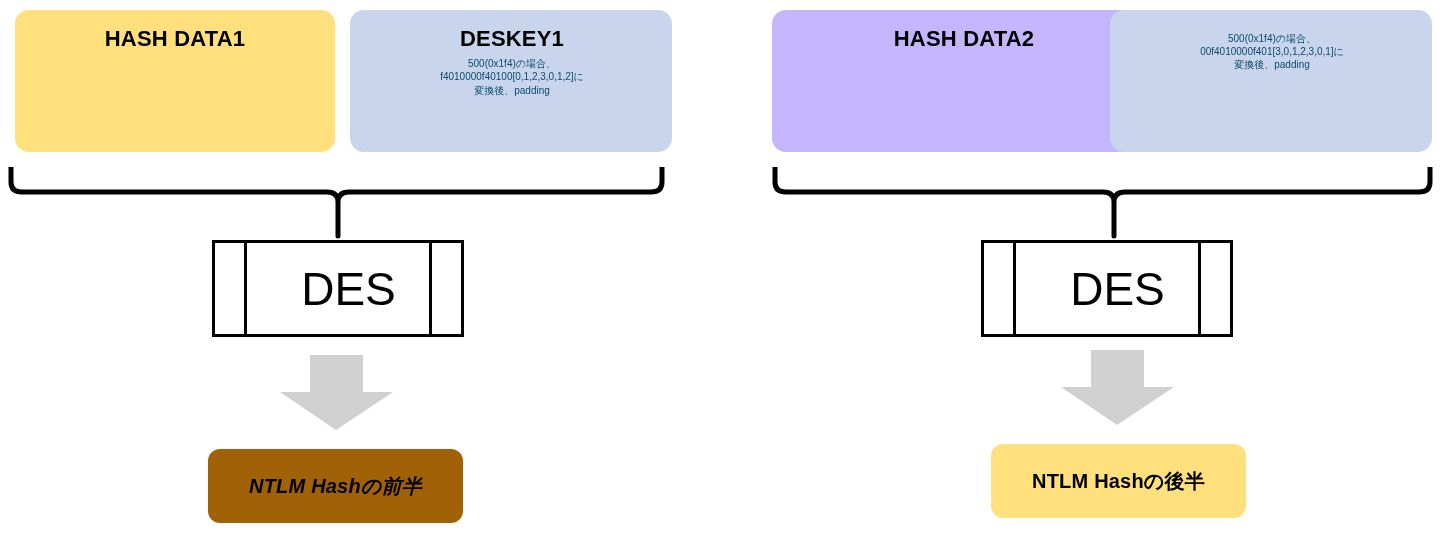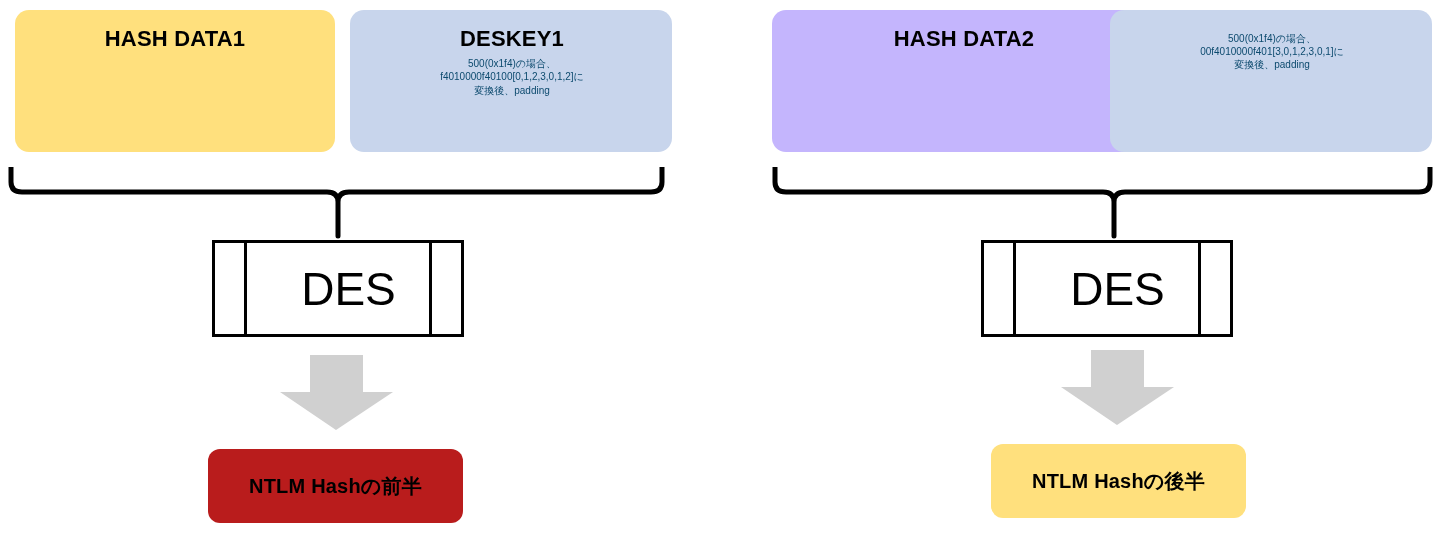--- a/index.html
+++ b/index.html
@@ -115,21 +115,21 @@
 f4010000f40100[0,1,2,3,0,1,2]に
 変換後、padding</span>
   </div>
 
   <div class="desbox" style="left:212px; top:240px; width:252px; height:97px;">
     <span class="divider left"></span>
     <span class="divider right"></span>
     <span class="deslabel">DES</span>
   </div>
 
-  <div class="rbox resbox" style="left:208px; top:449px; width:255px; background:#b91c1c;">
+  <div class="rbox resbox" style="left:208px; top:449px; width:255px; background:#a16207;font-style:italic;">
     <span class="title">NTLM Hashの前半</span>
   </div>
 
   <div class="rbox topbox" style="left:772px; top:10px; width:384px; background:#c4b5fd;">
     <span class="title">HASH DATA2</span>
   </div>
 
   <div class="rbox topbox withtext" style="left:1110px; top:10px; width:322px; background:#C8D5EC;">
     <span class="body">500(0x1f4)の場合、
 00f4010000f401[3,0,1,2,3,0,1]に

